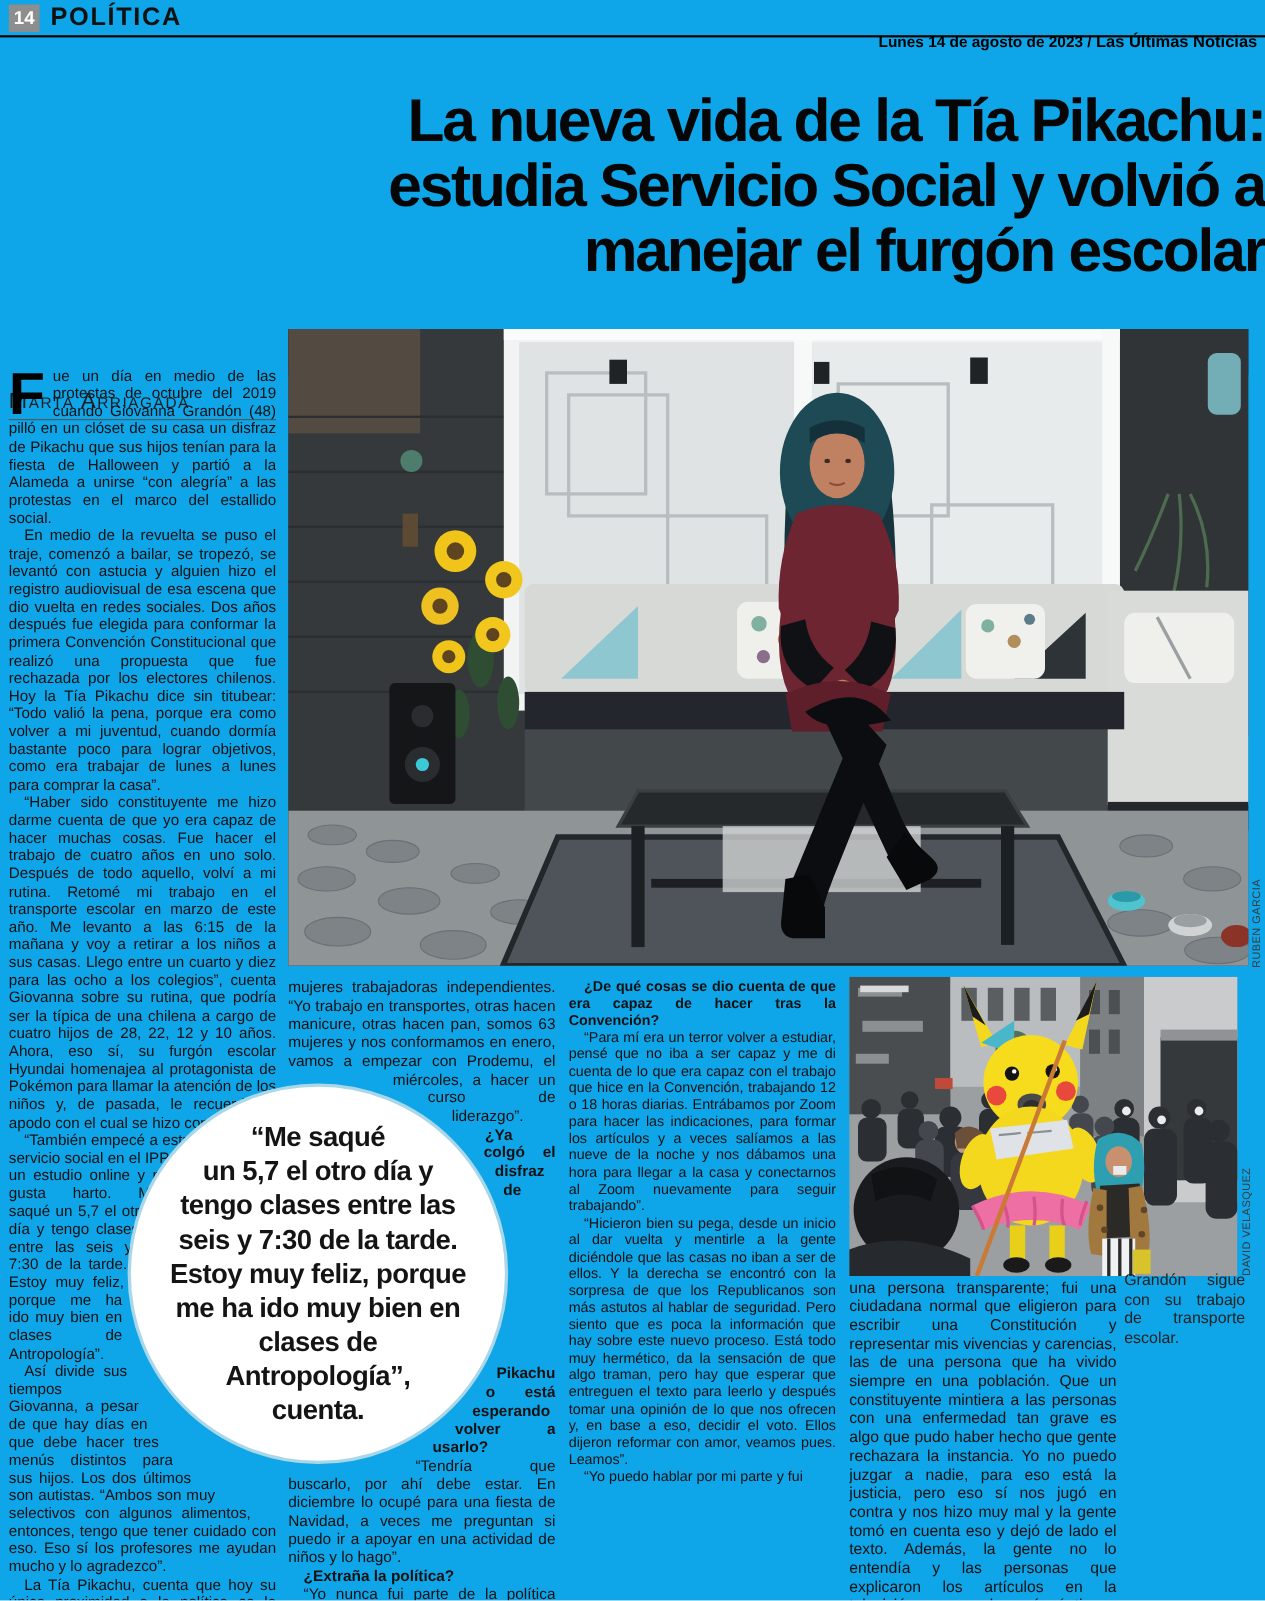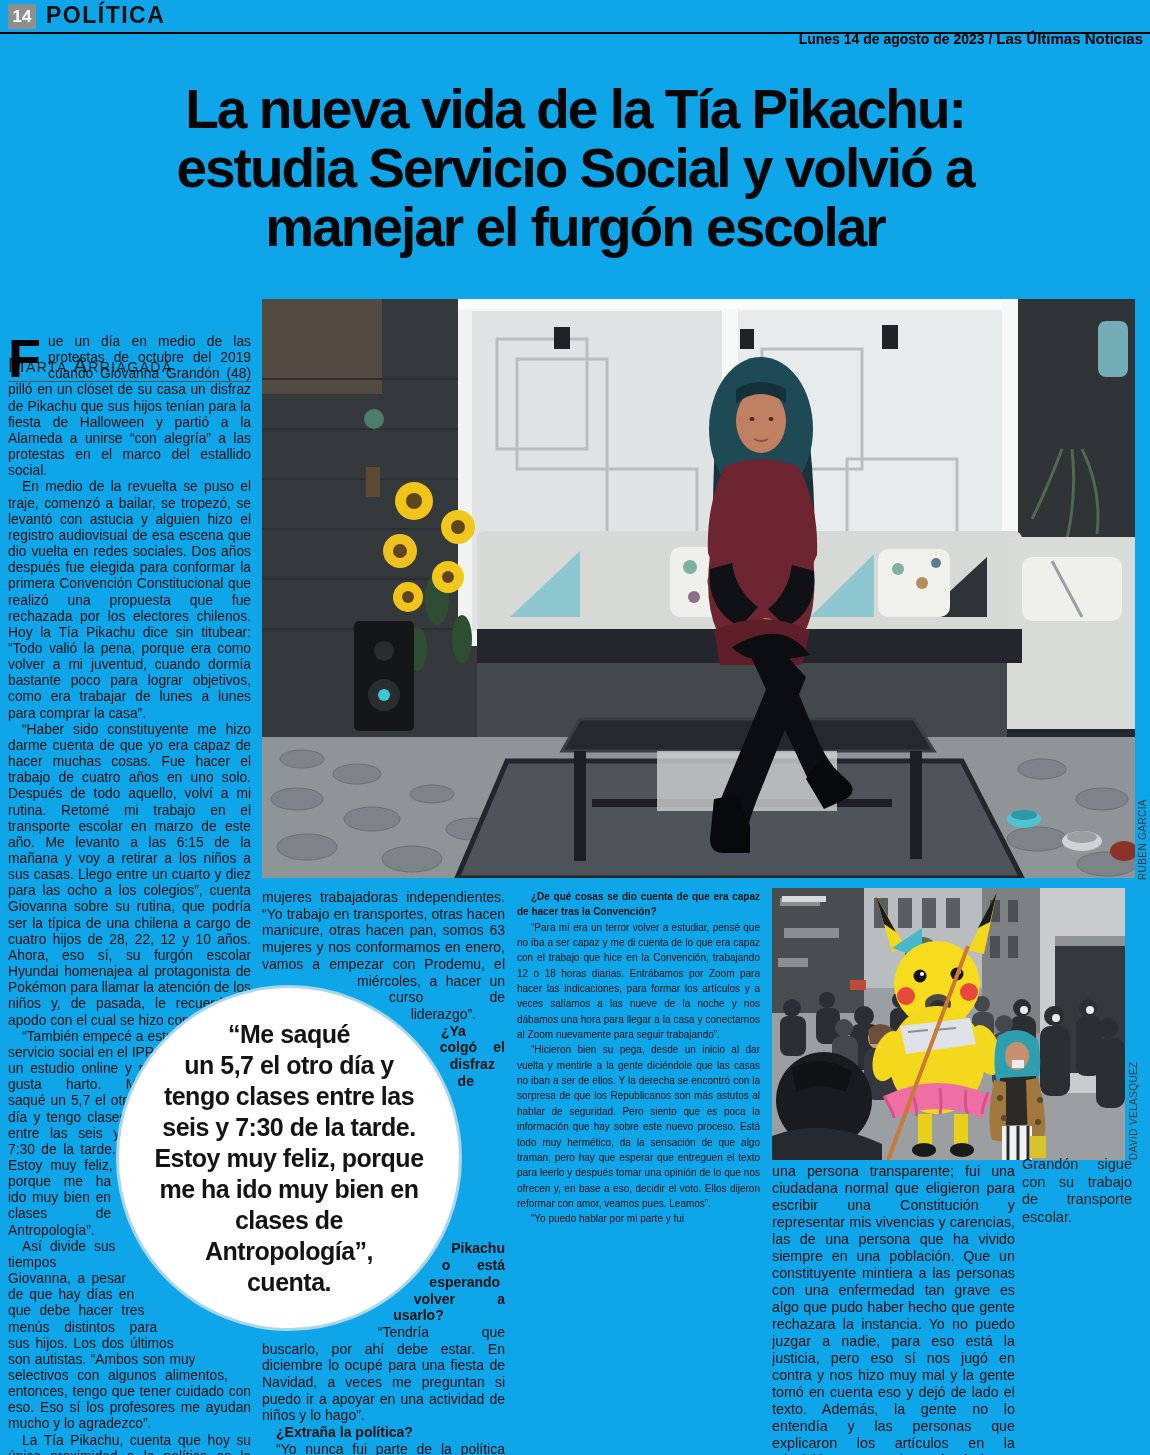--- a/index.html
+++ b/index.html
@@ -9,33 +9,33 @@
   
   .pagenum{position:absolute;left:8px;top:4px;width:28px;height:25px;background:#8e8e8e;
            color:#fff;font-weight:bold;font-size:17px;display:flex;align-items:center;justify-content:center;}
   .section{position:absolute;left:46px;top:2px;font-size:23px;font-weight:bold;letter-spacing:1.5px;}
   .dateline{position:absolute;right:7px;top:9px;font-size:14px;font-weight:bold;color:#000;margin-top:21px;}
   .dateline .paper{font-size:15px;}
   .header-rule{position:absolute;left:0;top:32px;width:1150px;height:2px;background:#000;}
 
   
   .kicker{position:absolute;left:0;top:48px;width:100%;text-align:center;font-size:20px;color:#0d0d0d;}
-  .headline{position:absolute;left:0;top:80px;width:100%;text-align:center;font-weight:bold;
+  .headline{position:absolute;left:0;top:80px;width:100%;text-align:right;font-weight:bold;
             font-size:55px;line-height:1.07;letter-spacing:-2px;white-space:pre-line;color:#060606;}
   .byline{position:absolute;left:8px;top:318px;width:243px;font-variant:small-caps;
           letter-spacing:1.4px;font-size:20px;color:#1c1c1c;border-bottom:1.5px solid #555;padding-bottom:4px;margin-top:36px;}
 
   
   .col{position:absolute;text-align:justify;}
   .col p{margin:0;text-indent:14px;}
   .col p.noindent{text-indent:0;}
   .col p.q{font-weight:bold;}
   #col1{left:8px;top:334px;width:243px;font-size:13.8px;line-height:16.15px;height:1121px;overflow:hidden;}
   #col2{left:262px;top:889px;width:243px;font-size:14px;line-height:16.7px;height:566px;overflow:hidden;}
-  #col3{left:517px;top:889px;width:243px;font-size:10px;line-height:15.35px;height:566px;overflow:hidden;}
+  #col3{left:517px;top:889px;width:243px;font-size:13px;line-height:15.35px;height:566px;overflow:hidden;}
   #col4{left:772px;top:1163px;width:243px;font-size:14.3px;line-height:17px;height:292px;overflow:hidden;}
 
   .dropcap::first-letter{float:left;font-size:54px;line-height:44px;font-weight:bold;
                          padding:2px 7px 0 0;color:#000;}
 
   
   .qwrap-r{float:right;width:140px;height:348px;shape-outside:circle(181px at 181px 170px);}
   .qwrap-l{float:left;width:205px;height:442px;shape-outside:circle(182px at 27px 269px);}
 
   .pullquote{position:absolute;left:116px;top:985px;width:340px;height:340px;border-radius:50%;

